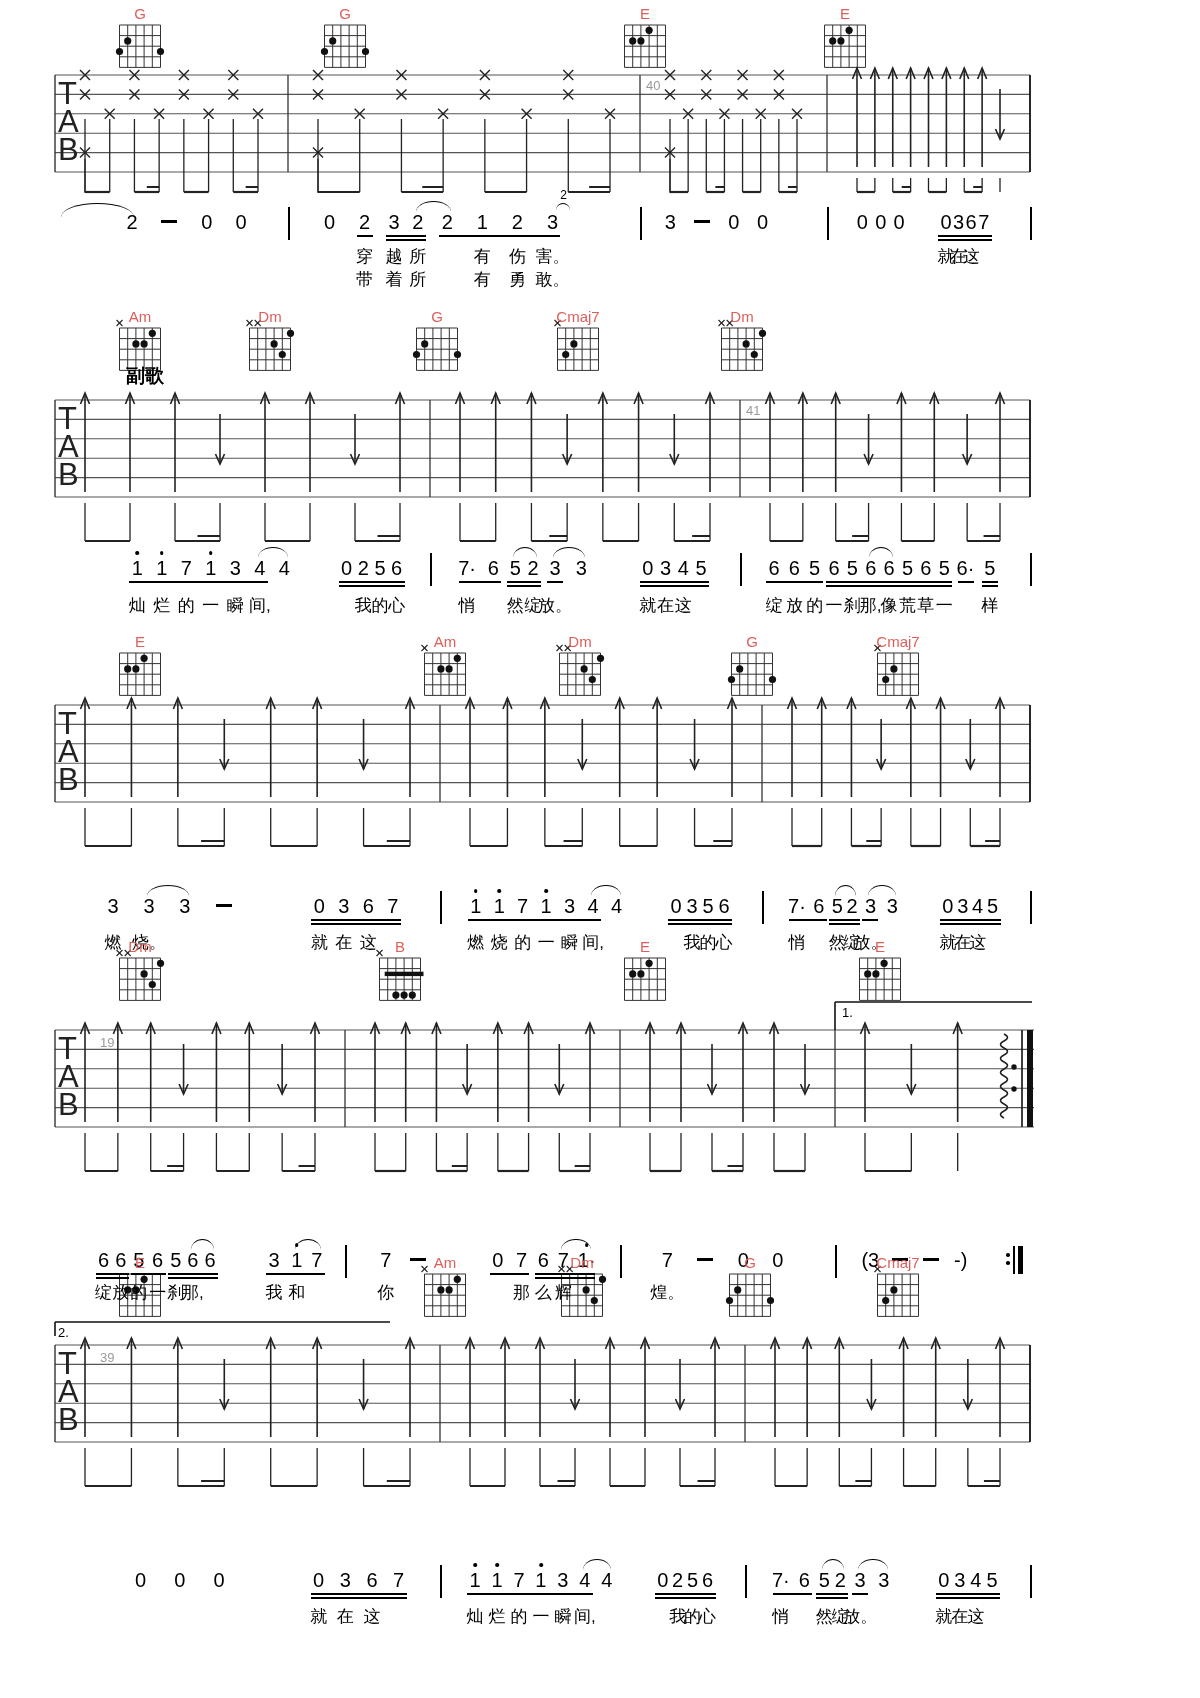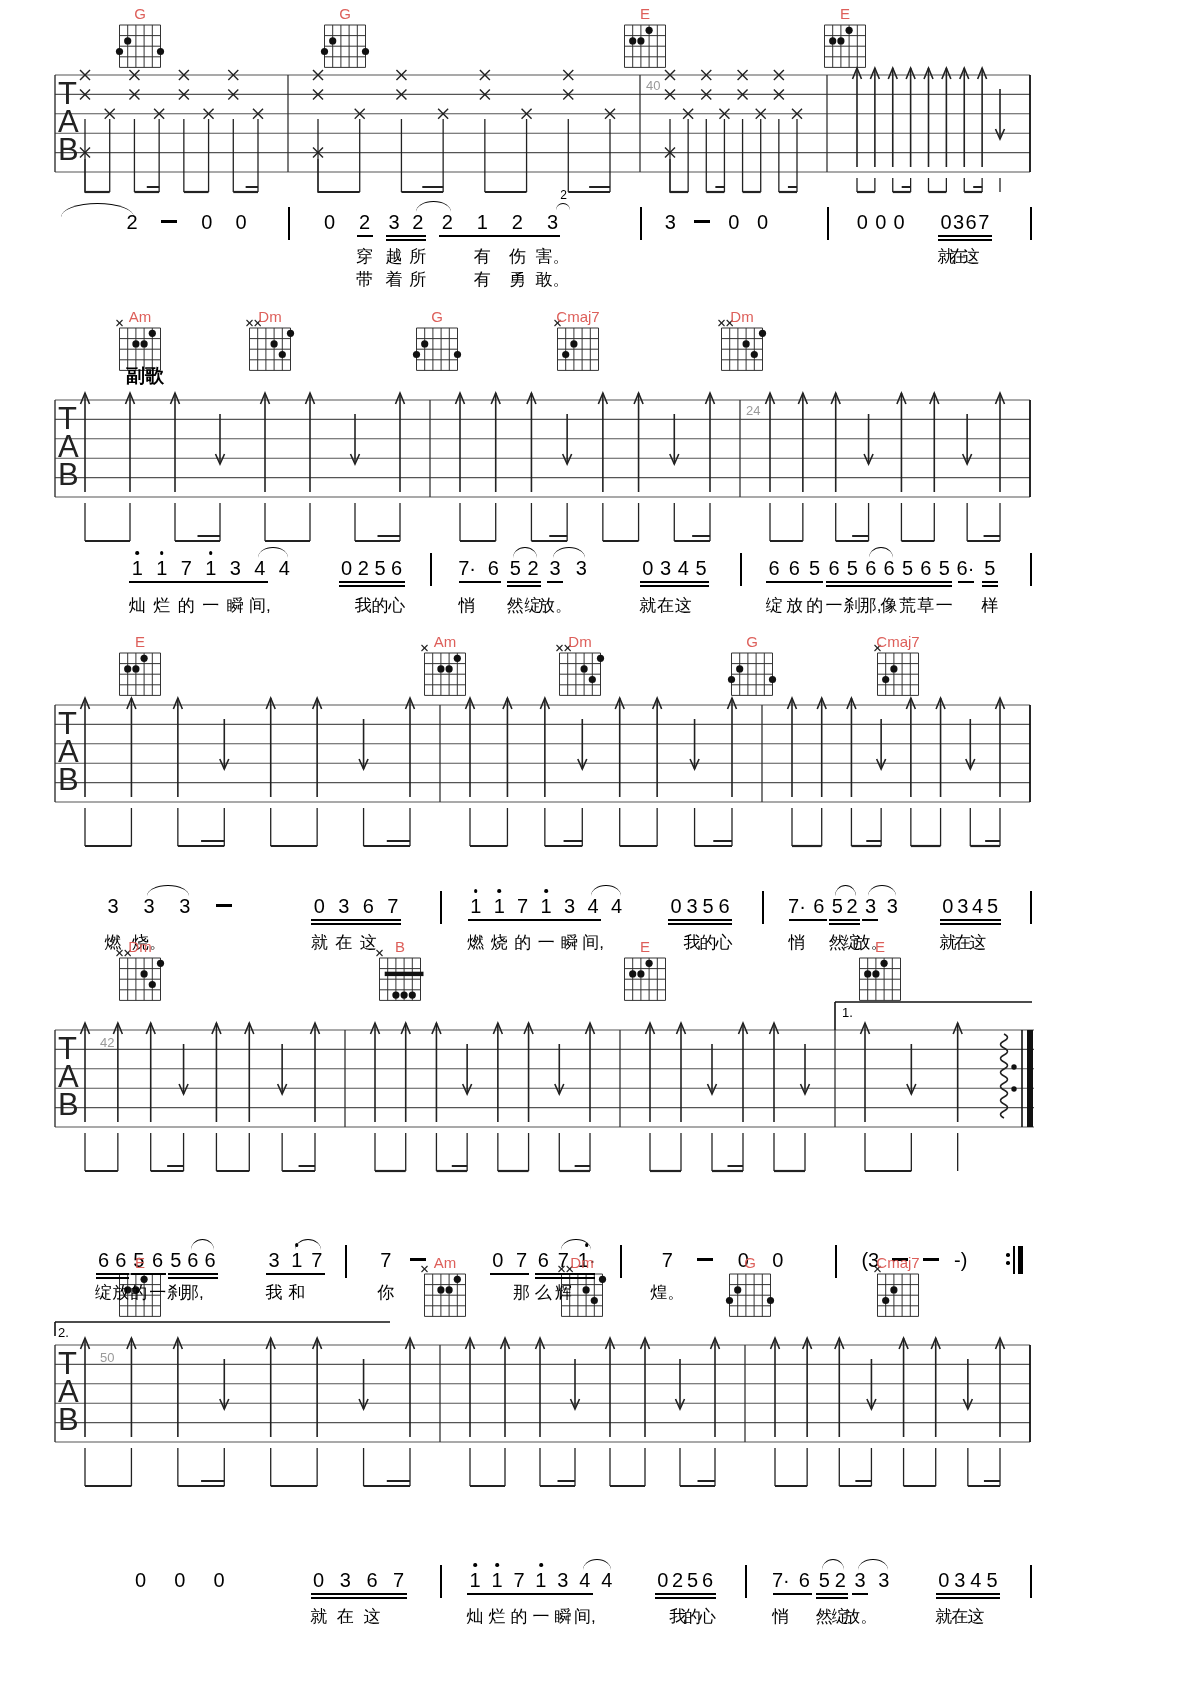--- a/index.html
+++ b/index.html
@@ -1024,21 +1024,21 @@
     <span class="lyr" style="position: absolute; left: 552.473px; top: 271px;">敢。</span>
     <span class="cname" style="position: absolute; left: 140px; top: 309px; color: rgb(221, 95, 90);">Am</span>
     <span class="cname" style="position: absolute; left: 270px; top: 309px; color: rgb(221, 95, 90);">Dm</span>
     <span class="cname" style="position: absolute; left: 437px; top: 309px; color: rgb(221, 95, 90);">G</span>
     <span class="cname" style="position: absolute; left: 578px; top: 309px; color: rgb(221, 95, 90);">Cmaj7</span>
     <span class="cname" style="position: absolute; left: 742px; top: 309px; color: rgb(221, 95, 90);">Dm</span>
     <span class="sec" style="position: absolute; left: 126px; top: 366px;">副歌</span>
     <span class="clefch" style="position: absolute; left: 58px; top: 403px;">T</span>
     <span class="clefch" style="position: absolute; left: 58px; top: 431px;">A</span>
     <span class="clefch" style="position: absolute; left: 58px; top: 459px;">B</span>
-    <span class="mnum" style="position: absolute; left: 746px; top: 404px;">24</span>
+    <span class="mnum" style="position: absolute; left: 746px; top: 404px;">41</span>
     <span class="tok" style="position: absolute; left: 137.259px; top: 558px;">1</span>
     <span class="hi" style="position: absolute; left: 137.259px; top: 551px;"></span>
     <span class="tok" style="position: absolute; left: 161.778px; top: 558px;">1</span>
     <span class="hi" style="position: absolute; left: 161.778px; top: 551px;"></span>
     <span class="tok" style="position: absolute; left: 186.296px; top: 558px;">7</span>
     <span class="tok" style="position: absolute; left: 210.814px; top: 558px;">1</span>
     <span class="hi" style="position: absolute; left: 210.814px; top: 551px;"></span>
     <span class="tok" style="position: absolute; left: 235.333px; top: 558px;">3</span>
     <span class="tok" style="position: absolute; left: 259.851px; top: 558px;">4</span>
     <span class="tok" style="position: absolute; left: 284.37px; top: 558px;">4</span>
@@ -1196,21 +1196,21 @@
     <span class="lyr" style="position: absolute; left: 947.922px; top: 934px;">就</span>
     <span class="lyr" style="position: absolute; left: 962.802px; top: 934px;">在</span>
     <span class="lyr" style="position: absolute; left: 977.681px; top: 934px;">这</span>
     <span class="cname" style="position: absolute; left: 140px; top: 939px; color: rgb(221, 95, 90);">Dm</span>
     <span class="cname" style="position: absolute; left: 400px; top: 939px; color: rgb(221, 95, 90);">B</span>
     <span class="cname" style="position: absolute; left: 645px; top: 939px; color: rgb(221, 95, 90);">E</span>
     <span class="cname" style="position: absolute; left: 880px; top: 939px; color: rgb(221, 95, 90);">E</span>
     <span class="clefch" style="position: absolute; left: 58px; top: 1033px;">T</span>
     <span class="clefch" style="position: absolute; left: 58px; top: 1061px;">A</span>
     <span class="clefch" style="position: absolute; left: 58px; top: 1089px;">B</span>
-    <span class="mnum" style="position: absolute; left: 100px; top: 1036px;">42</span>
+    <span class="mnum" style="position: absolute; left: 100px; top: 1036px;">19</span>
     <span class="vlabel" style="position: absolute; left: 842px; top: 1006px;">1.</span>
     <span class="tok" style="position: absolute; left: 103.574px; top: 1250px;">6</span>
     <span class="tok" style="position: absolute; left: 120.722px; top: 1250px;">6</span>
     <span class="tok" style="position: absolute; left: 138.752px; top: 1250px;">5</span>
     <span class="tok" style="position: absolute; left: 157.665px; top: 1250px;">6</span>
     <span class="tok" style="position: absolute; left: 175.696px; top: 1250px;">5</span>
     <span class="tok" style="position: absolute; left: 192.843px; top: 1250px;">6</span>
     <span class="tok" style="position: absolute; left: 209.991px; top: 1250px;">6</span>
     <span class="tie" style="position: absolute; left: 190.843px; top: 1239px; width: 23.1478px;"></span>
     <span class="tok" style="position: absolute; left: 274.043px; top: 1250px;">3</span>
@@ -1265,21 +1265,21 @@
     <span class="lyr" style="position: absolute; left: 563.407px; top: 1284px;">辉</span>
     <span class="lyr" style="position: absolute; left: 667.262px; top: 1284px;">煌。</span>
     <span class="cname" style="position: absolute; left: 140px; top: 1255px; color: rgb(221, 95, 90);">E</span>
     <span class="cname" style="position: absolute; left: 445px; top: 1255px; color: rgb(221, 95, 90);">Am</span>
     <span class="cname" style="position: absolute; left: 582px; top: 1255px; color: rgb(221, 95, 90);">Dm</span>
     <span class="cname" style="position: absolute; left: 750px; top: 1255px; color: rgb(221, 95, 90);">G</span>
     <span class="cname" style="position: absolute; left: 898px; top: 1255px; color: rgb(221, 95, 90);">Cmaj7</span>
     <span class="clefch" style="position: absolute; left: 58px; top: 1348px;">T</span>
     <span class="clefch" style="position: absolute; left: 58px; top: 1376px;">A</span>
     <span class="clefch" style="position: absolute; left: 58px; top: 1404px;">B</span>
-    <span class="mnum" style="position: absolute; left: 100px; top: 1351px;">50</span>
+    <span class="mnum" style="position: absolute; left: 100px; top: 1351px;">39</span>
     <span class="vlabel" style="position: absolute; left: 58px; top: 1326px;">2.</span>
     <span class="tok" style="position: absolute; left: 140.609px; top: 1570px;">0</span>
     <span class="tok" style="position: absolute; left: 179.827px; top: 1570px;">0</span>
     <span class="tok" style="position: absolute; left: 219.046px; top: 1570px;">0</span>
     <span class="tok" style="position: absolute; left: 318.66px; top: 1570px;">0</span>
     <span class="tok" style="position: absolute; left: 345.329px; top: 1570px;">3</span>
     <span class="tok" style="position: absolute; left: 371.997px; top: 1570px;">6</span>
     <span class="tok" style="position: absolute; left: 398.666px; top: 1570px;">7</span>
     <span class="ul" style="position: absolute; left: 310.66px; top: 1593px; width: 96.0054px;"></span>
     <span class="ul" style="position: absolute; left: 310.66px; top: 1597px; width: 96.0054px;"></span>

